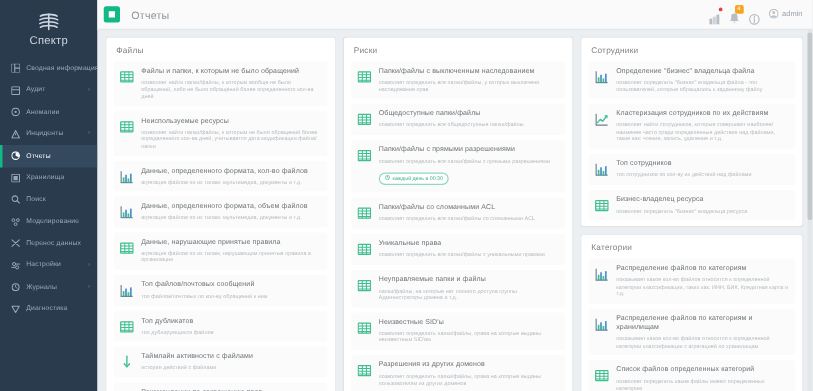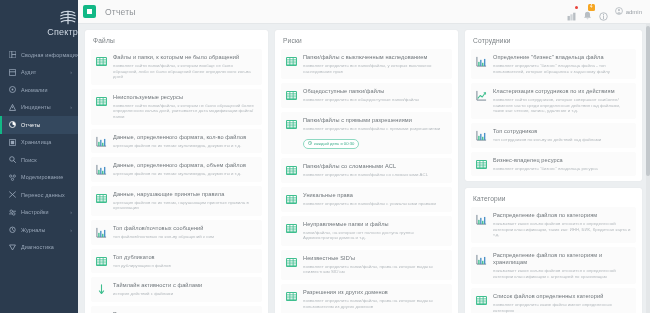--- a/index.html
+++ b/index.html
@@ -16,21 +16,21 @@
   .sidebar {
     width: 78px; height: 313px;
     background: #2b3b4e;
     flex: 0 0 78px;
     position: relative;
     overflow: hidden;
   }
   .logo-box {
     height: 42px;
     display: flex; flex-direction: column;
-    align-items: flex-end; justify-content: center;
+    align-items: center; justify-content: center;
     padding-top: 3px;
   }
   .logo-mark { width: 20px; height: 17px; display:block; }
   .logo-text {
     color: #cfd8e3; font-size: 9px; letter-spacing: .2px;
     margin-top: 1px; line-height: 10px;
   }
   .nav { margin-top: 4px; }
   .nav-item {
     display: flex; align-items: center;

